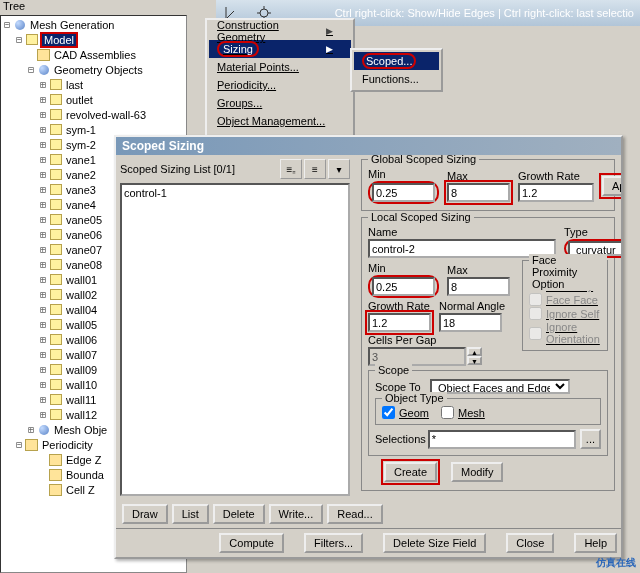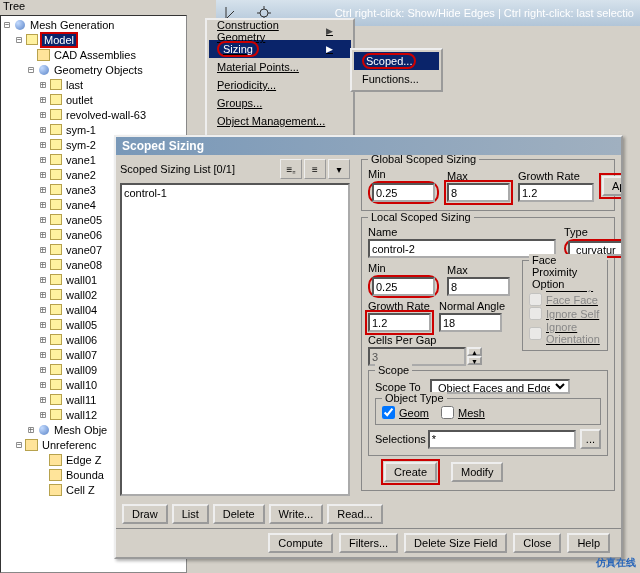--- a/index.html
+++ b/index.html
@@ -116,21 +116,21 @@
   .redbox{outline:2px solid var(--red);outline-offset:1px;}
   .redoval{border:2px solid var(--red);border-radius:10px;padding:0 2px;display:inline-block;}
 
   .chkrow{display:flex;align-items:center;margin:1px 0;text-decoration:underline;}
   .chkrow input{margin:0 4px 0 0;}
 
   .bottombtns{
     display:flex;gap:4px;padding:4px 6px;
   }
   .statusbar{
-    border-top:1px solid #888;padding:4px 11px;display:flex;align-items:center;gap:6px;
+    border-top:1px solid #888;padding:4px 4px;display:flex;align-items:center;gap:20px;
     background:var(--panel-bg);
     justify-content:space-between;
   }
 
   
   .wm{
     position:absolute;left:200px;top:265px;font-size:40px;font-weight:bold;
     color:rgba(160,175,190,.35);letter-spacing:2px;pointer-events:none;
   }
   
@@ -357,21 +357,21 @@
       <span class="tico">
         <span class="blu"></span>
       </span>
     <span class="lbl">Mesh Obje</span>
   </div>
   <div class="tnode" style="padding-left:12px;">
     <span class="tw exp">⊟</span>
       <span class="tico">
         <span class="fol"></span>
       </span>
-    <span class="lbl">Unreferenc</span>
+    <span class="lbl">Periodicity</span>
   </div>
   <div id="tree-sub">
       <div class="tnode" style="padding-left: 36px;">
         <span class="tw exp">&nbsp;</span>
         <span class="tico">
           <span class="fol"></span>
         </span>
         <span class="lbl">Edge Z</span>
       </div>
       <div class="tnode" style="padding-left: 36px;">

